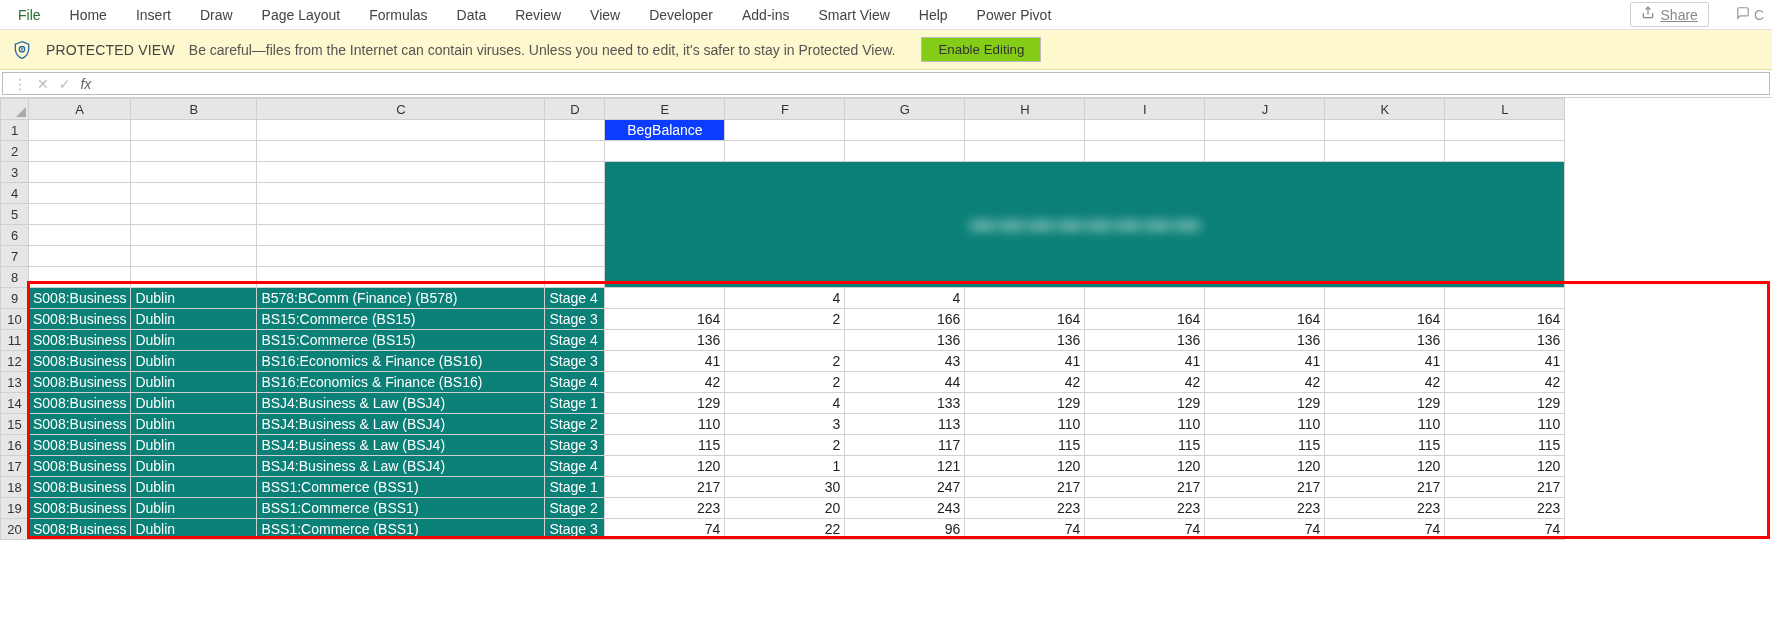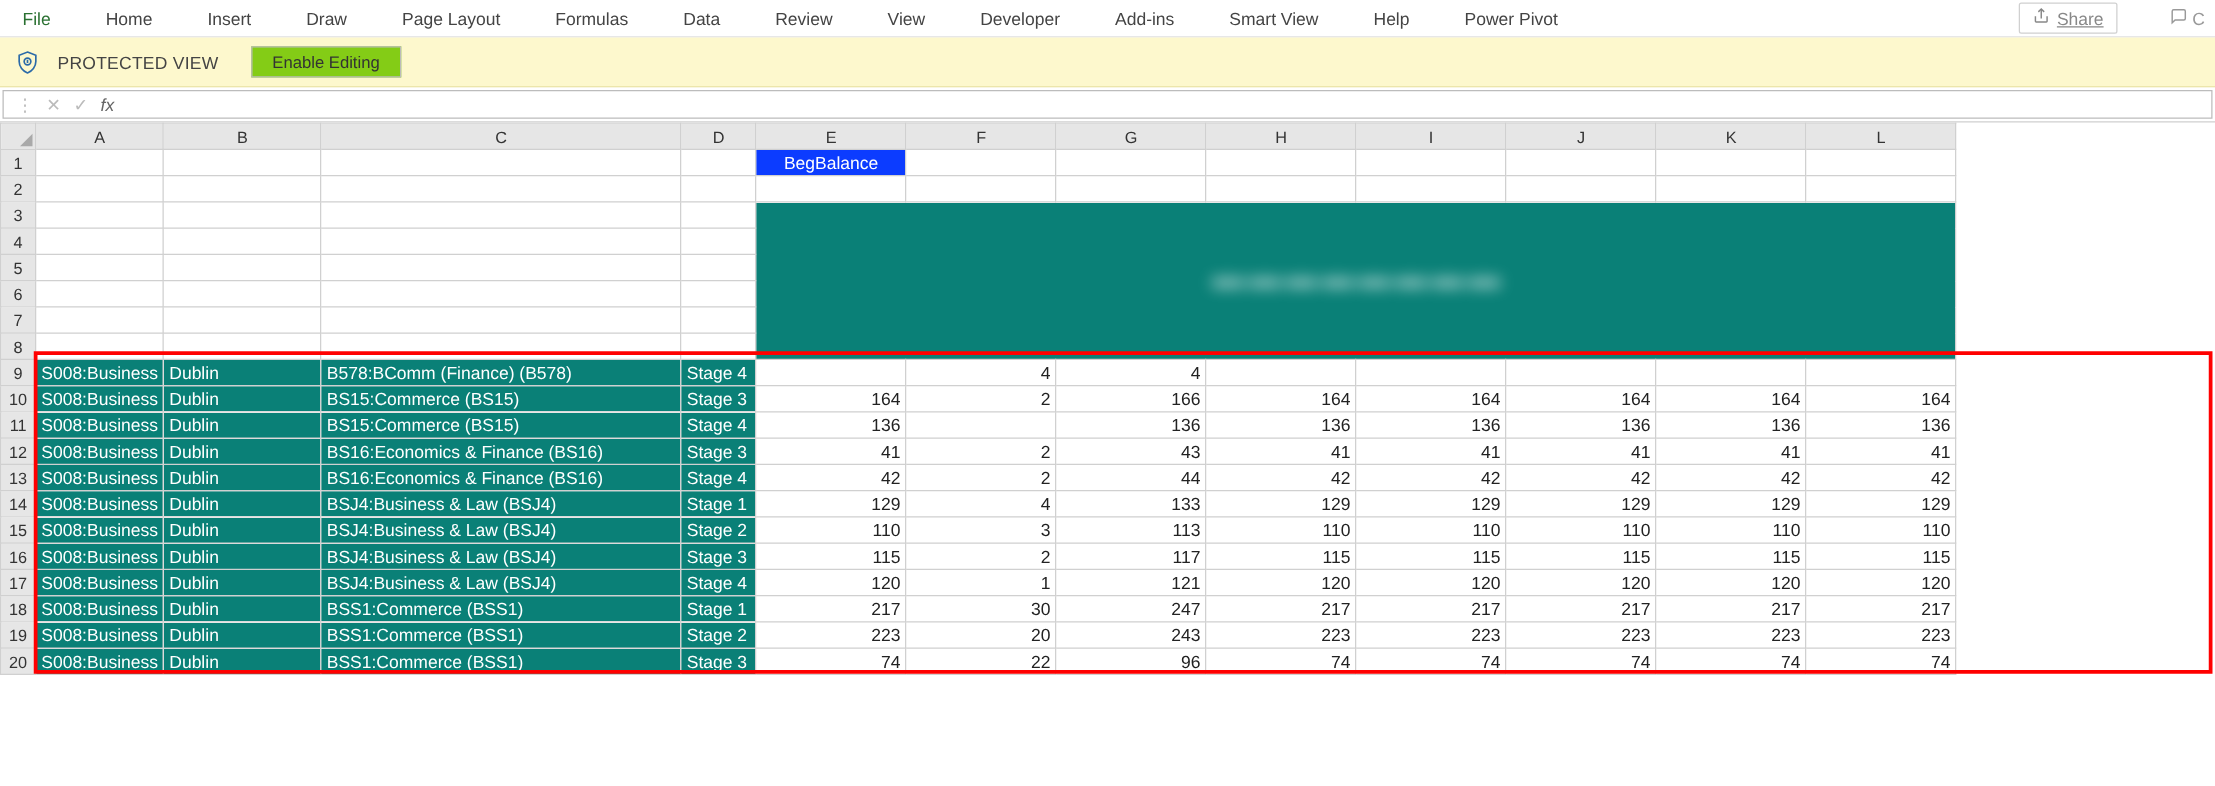--- a/index.html
+++ b/index.html
@@ -21,21 +21,21 @@
     width:1772px;
   }
 
   
   .ribbon {
     display:flex;
     align-items:center;
     height:30px;
     border-bottom:1px solid #e0e0e0;
     padding:0 4px;
-    gap:16px;
+    gap:1px;
     background:#fff;
   }
   .ribbon .tab {
     padding:4px 14px;
     color:#444;
     cursor:pointer;
   }
   .ribbon .tab.file {
     color:#2a7031;
     font-weight:500;
@@ -241,20 +241,21 @@
 <div class="protected-bar">
   <span class="shield-icon">
     <svg width="20" height="20" viewBox="0 0 24 24" fill="none" stroke="#2b6aa8" stroke-width="1.6">
       <path d="M12 2l8 3v6c0 5-3.5 9.5-8 11-4.5-1.5-8-6-8-11V5l8-3z"></path>
       <circle cx="12" cy="11" r="3.2" fill="none"></circle>
       <line x1="12" y1="9.5" x2="12" y2="12.5"></line>
       <circle cx="12" cy="8.2" r="0.6" fill="#2b6aa8" stroke="none"></circle>
     </svg>
   </span>
   <span class="title">PROTECTED VIEW</span>
+  <span class="msg">Be careful—files from the Internet can contain viruses. Unless you need to edit, it's safer to stay in Protected View.</span>
   <button class="enable-btn">Enable Editing</button>
 </div>
 
 <div class="formula-row">
   <div class="fx-group">
     <span class="dots">⋮</span>
     <span class="x">✕</span>
     <span class="chk">✓</span>
     <span class="fx">fx</span>
   </div>

